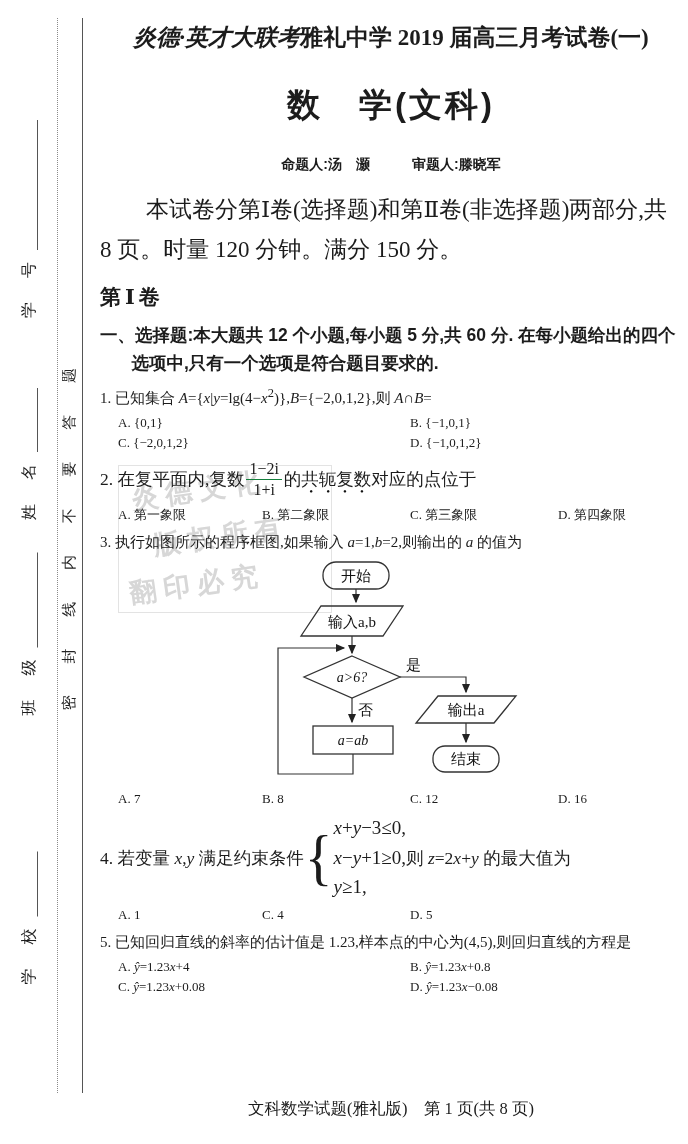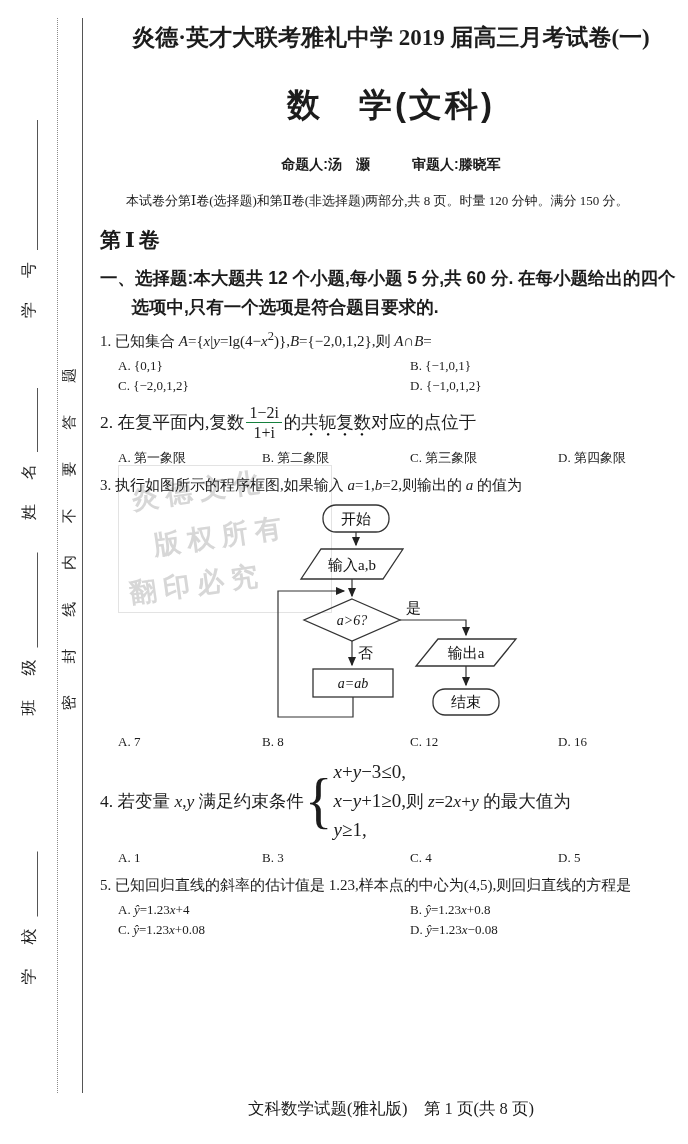--- a/index.html
+++ b/index.html
@@ -25,28 +25,28 @@
     border:1px solid #e3e3e3;z-index:0;pointer-events:none;}
   .watermark div{position:absolute;font-size:27px;font-weight:bold;color:#d7d7d7;
     letter-spacing:7px;transform:rotate(-8deg);font-family:"Liberation Sans",sans-serif;}
   .wm1{left:12px;top:6px;}
   .wm2{left:34px;top:52px;}
   .wm3{left:10px;top:100px;}
 
   
   .content{position:absolute;left:100px;top:0;width:582px;z-index:1;}
   .title{margin-top:22px;text-align:center;font-size:23px;font-weight:bold;white-space:nowrap;}
-  .title .cal{}
+  .title .cal{font-style:italic;}
   .subject{margin-top:30px;text-align:center;font-size:33px;font-weight:bold;letter-spacing:3px;
     font-family:"Liberation Sans",sans-serif;}
   .authors{margin-top:28px;text-align:center;font-size:14px;font-weight:bold;
     font-family:"Liberation Sans",sans-serif;}
   .score-row{margin-top:14px;text-align:right;font-size:17px;padding-right:2px;}
   .score-row .score-line{display:inline-block;width:118px;border-bottom:1px solid #333;height:14px;vertical-align:baseline;}
-  .intro{margin:16px 0 0 0;font-size:13px;line-height:1.72;text-indent:2em;}
+  .intro{margin:16px 0 0 0;font-size:23px;line-height:1.72;text-indent:2em;}
   .part-title{margin-top:14px;font-size:21px;font-weight:bold;letter-spacing:4px;}
   .rule{margin:10px 0 0 0;font-size:17.5px;line-height:1.62;font-weight:bold;
     font-family:"Liberation Sans",sans-serif;padding-left:1.8em;text-indent:-1.8em;}
   .q{margin:5px 0 0 0;font-size:15px;line-height:1.6;padding-left:1em;text-indent:-1em;}
   .opts{display:grid;margin:3px 0 3px 18px;font-size:13px;line-height:1.55;}
   .opts-2{grid-template-columns:292px 1fr;}
   .opts-4{grid-template-columns:144px 148px 148px 1fr;}
 
   
   .q-flex{display:flex;align-items:center;margin-top:3px;font-size:17.5px;min-height:46px;}
@@ -198,21 +198,20 @@
       <span class="brace">{</span>
       <span class="constraints">
         <span><i>x</i>+<i>y</i>−3≤0,</span>
         <span><i>x</i>−<i>y</i>+1≥0,</span>
         <span><i>y</i>≥1,</span>
       </span>
       <span>则 <i>z</i>=2<i>x</i>+<i>y</i> 的最大值为</span>
     </div>
     <div class="opts opts-4">
       <span>A. 1</span>
-      <span>B. 3</span>
       <span>C. 4</span>
       <span>D. 5</span>
     </div>
 
     <p class="q">5. 已知回归直线的斜率的估计值是 1.23,样本点的中心为(4,5),则回归直线的方程是</p>
     <div class="opts opts-2">
       <span>A. <i>ŷ</i>=1.23<i>x</i>+4</span>
       <span>B. <i>ŷ</i>=1.23<i>x</i>+0.8</span>
       <span>C. <i>ŷ</i>=1.23<i>x</i>+0.08</span>
       <span>D. <i>ŷ</i>=1.23<i>x</i>−0.08</span>

